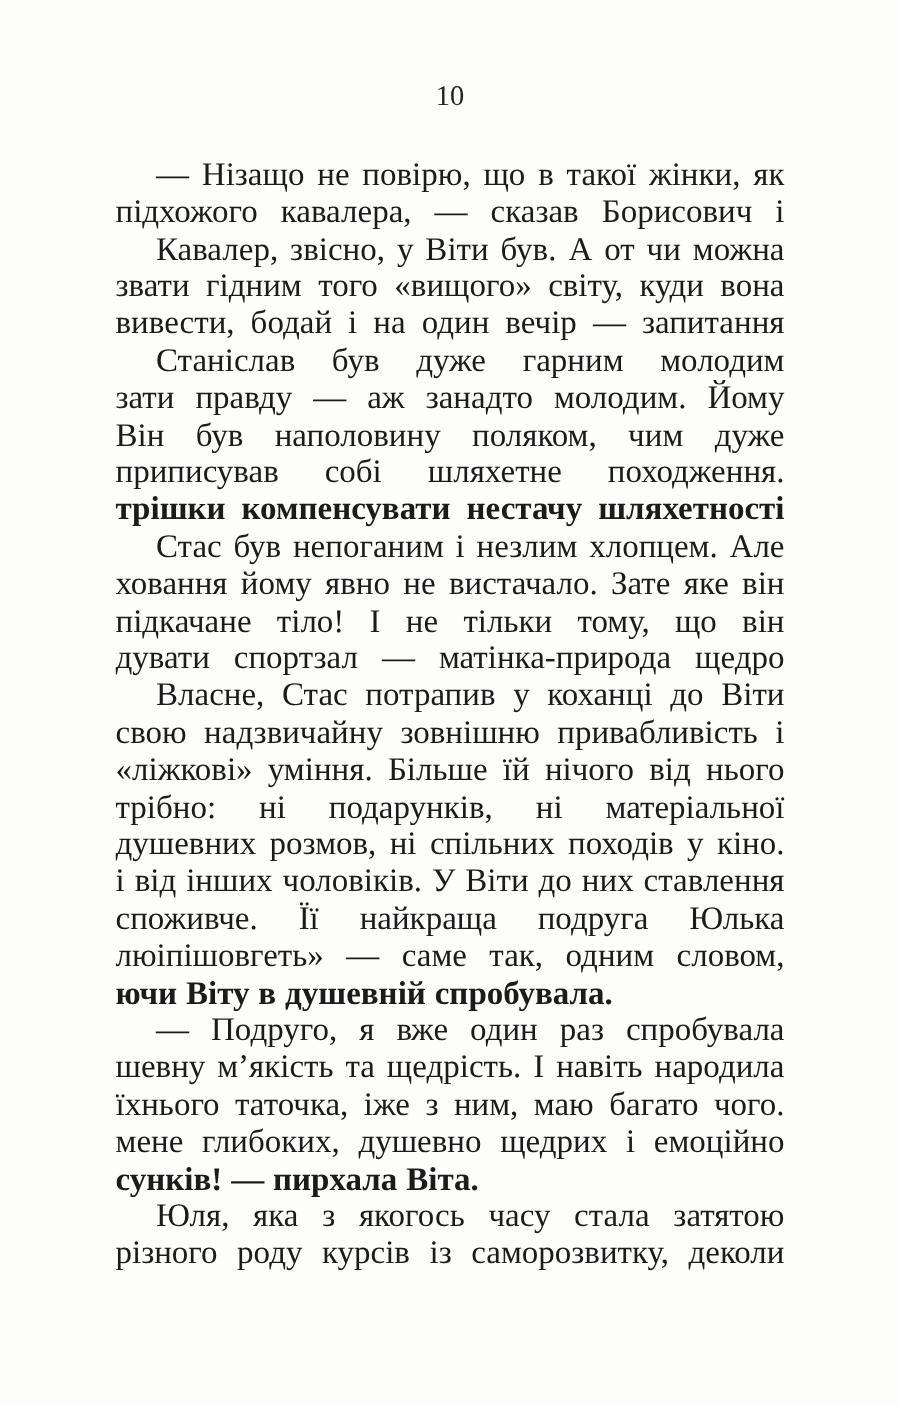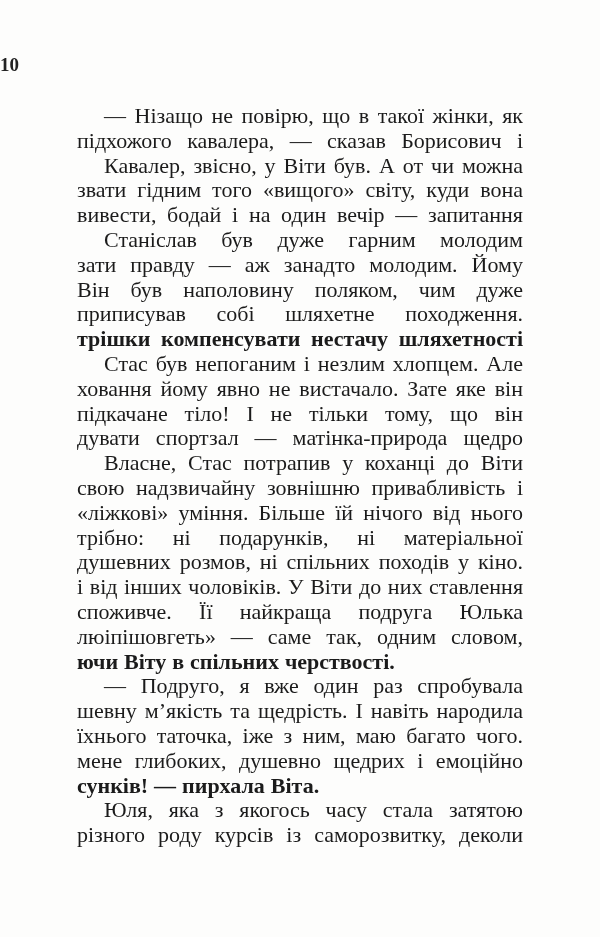--- a/index.html
+++ b/index.html
@@ -18,23 +18,23 @@
     height: 937px;
     background: #fdfdfc;
     color: #1b1b1b;
     font-family: "Liberation Serif", "DejaVu Serif", serif;
   }
   .page-number {
     position: absolute;
     top: 54px;
     left: 0;
     width: 100%;
+    text-align: center;
     font-size: 19px;
     color: #222;
-    font-weight: bold;
   }
   .text-block {
     position: absolute;
     top: 104px;
     left: 77px;
     width: 446px;
     font-size: 22px;
   }
   .para {
     margin: 0;
@@ -93,21 +93,21 @@
 
     <div class="para">
       <div class="line indent">Власне, Стас потрапив у коханці до Віти саме через</div>
       <div class="line">свою надзвичайну зовнішню привабливість і непогані</div>
       <div class="line">«ліжкові» уміння. Більше їй нічого від нього не було по-</div>
       <div class="line">трібно: ні подарунків, ні матеріальної підтримки, ні за-</div>
       <div class="line">душевних розмов, ні спільних походів у кіно. Власне, як</div>
       <div class="line">і від інших чоловіків. У Віти до них ставлення було суто</div>
       <div class="line">споживче. Її найкраща подруга Юлька називала це «улю-</div>
       <div class="line">люіпішовгеть» — саме так, одним словом, звинувачу-</div>
-      <div class="line last">ючи Віту в спільних черствості.</div>
+      <div class="line last">ючи Віту в душевній спробувала.</div>
     </div>
 
     <div class="para">
       <div class="line indent">— Подруго, я вже один раз спробувала зовнішню ду-</div>
       <div class="line">шевну м’якість та щедрість. І навіть народила двох дітей</div>
       <div class="line">їхнього таточка, іже з ним, маю багато чого. Досить із</div>
       <div class="line">мене глибоких, душевно щедрих і емоційно багатих сто-</div>
       <div class="line last">сунків! — пирхала Віта.</div>
     </div>
 

